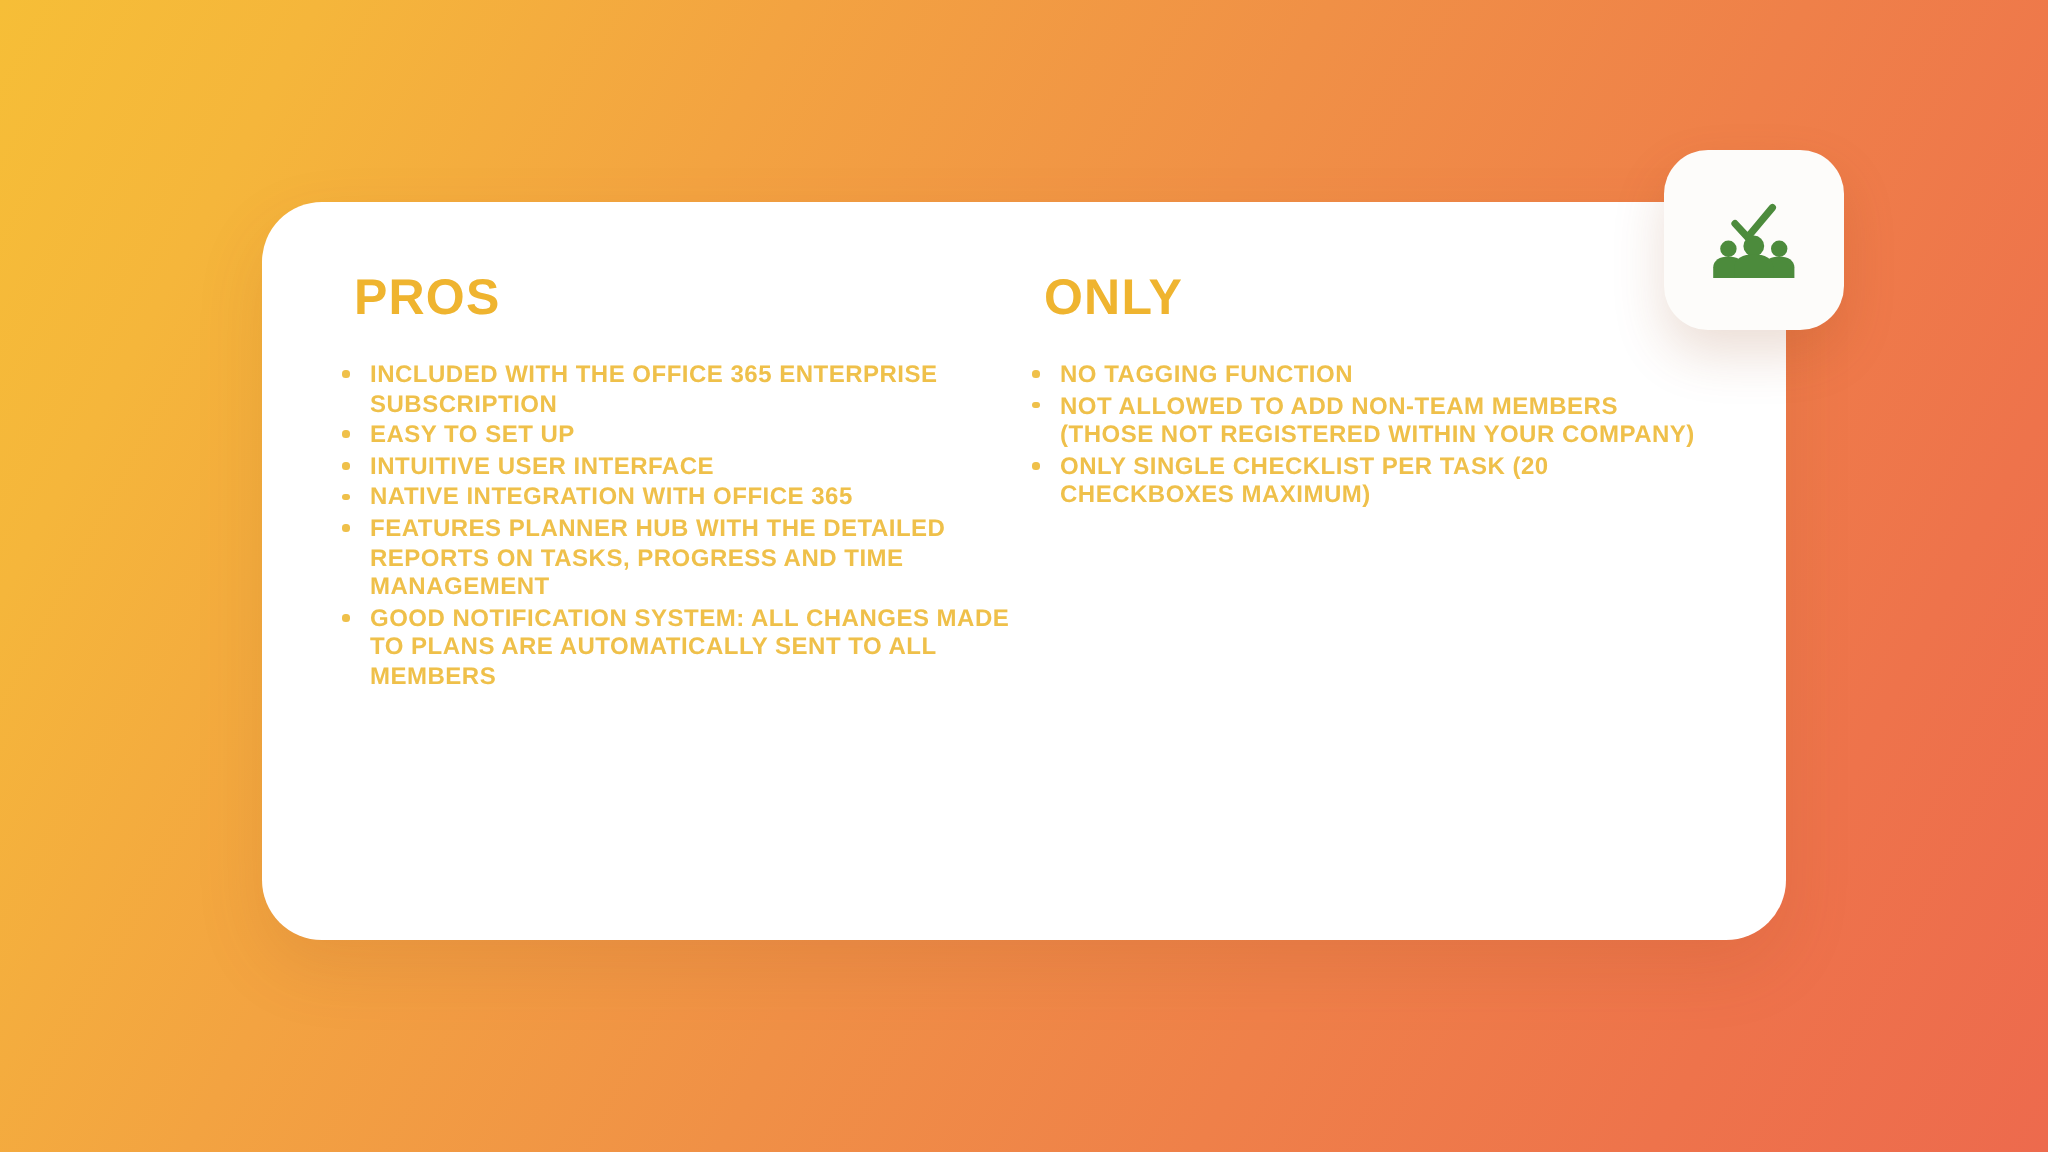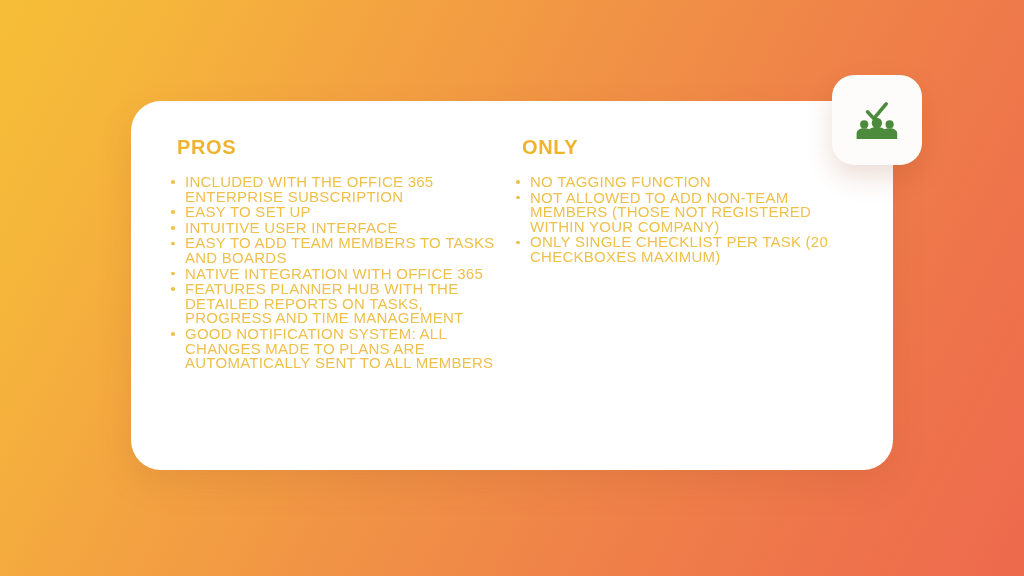--- a/index.html
+++ b/index.html
@@ -56,40 +56,40 @@
   .col {
     width: 345px;
     flex: 0 0 345px;
   }
 
   .col-cons {
     margin-left: 0px;
   }
 
   .col-title {
-    font-size: 20px;
+    font-size: 25px;
     font-weight: bold;
     letter-spacing: 0.6px;
     color: #EFB42F;
     margin: 0 0 18px 10px;
     line-height: 1;
   }
 
   ul.bullets {
     list-style: none;
     margin: 0;
     padding: 0;
   }
 
   ul.bullets li {
     position: relative;
     padding-left: 18px;
     margin-bottom: 1px;
-    font-size: 15px;
-    font-weight: normal;
+    font-size: 12px;
+    font-weight: bold;
     letter-spacing: 0.25px;
     line-height: 14.6px;
     color: #EFC04A;
     text-transform: uppercase;
   }
 
   ul.bullets li .dot {
     position: absolute;
     left: 4px;
     top: 5.2px;
@@ -125,21 +125,20 @@
 
   <div class="card">
     <div class="columns">
 
       <div class="col col-pros">
         <h2 class="col-title">PROS</h2>
         <ul class="bullets">
             <li><span class="dot"></span><span>INCLUDED WITH THE OFFICE 365 ENTERPRISE SUBSCRIPTION</span></li>
             <li><span class="dot"></span><span>EASY TO SET UP</span></li>
             <li><span class="dot"></span><span>INTUITIVE USER INTERFACE</span></li>
-            <li><span class="dot"></span><span>EASY TO ADD TEAM MEMBERS TO TASKS AND BOARDS</span></li>
             <li><span class="dot"></span><span>NATIVE INTEGRATION WITH OFFICE 365</span></li>
             <li><span class="dot"></span><span>FEATURES PLANNER HUB WITH THE DETAILED REPORTS ON TASKS, PROGRESS AND TIME MANAGEMENT</span></li>
             <li><span class="dot"></span><span>GOOD NOTIFICATION SYSTEM: ALL CHANGES MADE TO PLANS ARE AUTOMATICALLY SENT TO ALL MEMBERS</span></li>
           </ul>
       </div>
 
       <div class="col col-cons">
         <h2 class="col-title">ONLY</h2>
         <ul class="bullets">
             <li><span class="dot"></span><span>NO TAGGING FUNCTION</span></li>

